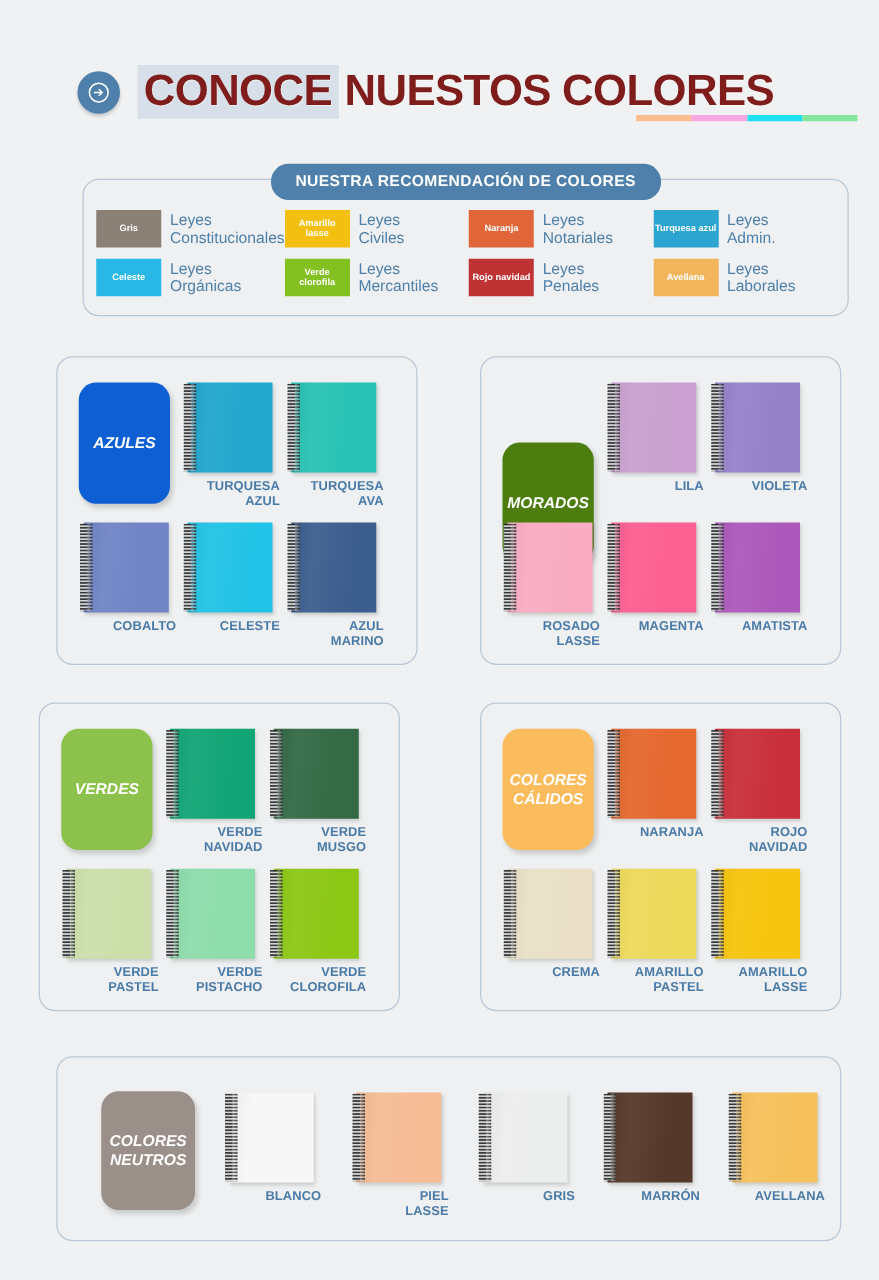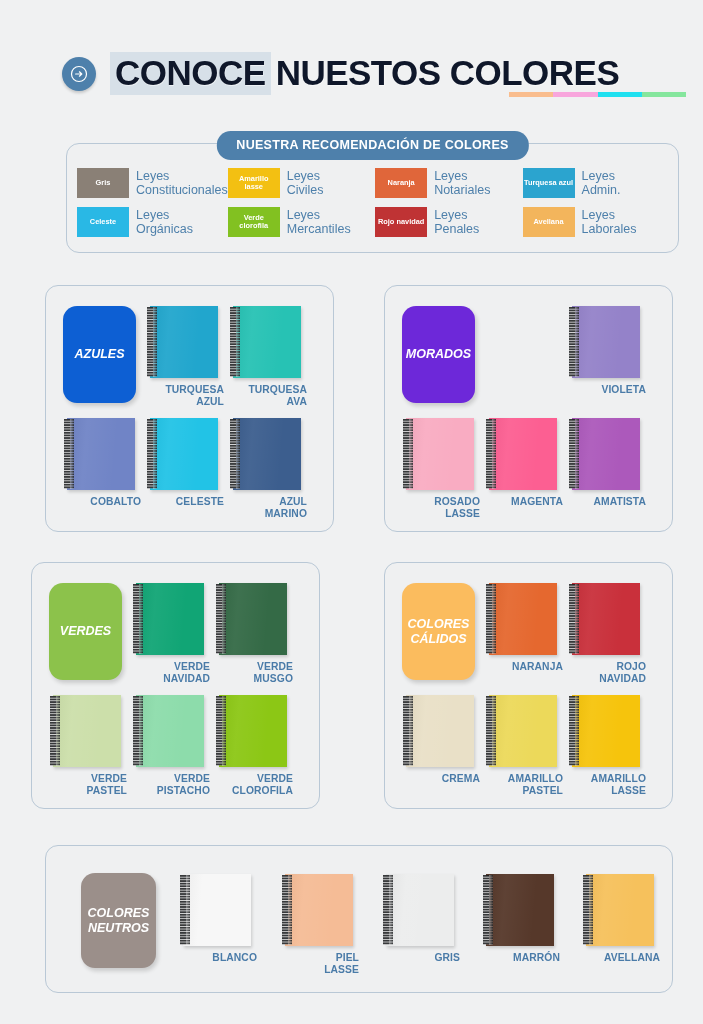--- a/index.html
+++ b/index.html
@@ -49,21 +49,21 @@
     margin-left: 14px;
     position: relative;
     display: flex;
     align-items: baseline;
     white-space: nowrap;
   }
 
   .t-word {
     font-size: 35px;
     font-weight: bold;
-    color: #0f172a;
+    color: #7f1d1d;
     letter-spacing: -0.5px;
     line-height: 1;
     text-shadow: 0.5px 1px 0 rgba(255,255,255,0.55);
   }
   .t-hl {
     background: #d7e0e8;
     padding: 3px 5px 5px 5px;
     margin-right: 5px;
   }
   .t-plain { margin-right: 9px; }
@@ -359,21 +359,29 @@
         <div class="notebook" style="background: rgb(60, 94, 142);">
           <div class="page-edge"></div>
           <div class="cover"></div>
           <div class="spiral"></div>
         </div>
         <div class="swatch-label">AZUL
 MARINO</div>
       </div>
     </div>
     <div class="card sec-4" id="sec-morados">
-      <div class="cat-tile" style="background: #6d28d9;">MORADOS</div>
+      <div class="cat-tile" style="background: #4d7c0f; margin-top: 48px;">MORADOS</div>
+      <div class="swatch-item p-r1c2">
+        <div class="notebook" style="background: rgb(201, 160, 207);">
+          <div class="page-edge"></div>
+          <div class="cover"></div>
+          <div class="spiral"></div>
+        </div>
+        <div class="swatch-label">LILA</div>
+      </div>
       <div class="swatch-item p-r1c3">
         <div class="notebook" style="background: rgb(148, 130, 201);">
           <div class="page-edge"></div>
           <div class="cover"></div>
           <div class="spiral"></div>
         </div>
         <div class="swatch-label">VIOLETA</div>
       </div>
       <div class="swatch-item p-r2c1">
         <div class="notebook" style="background: rgb(249, 172, 194);">

